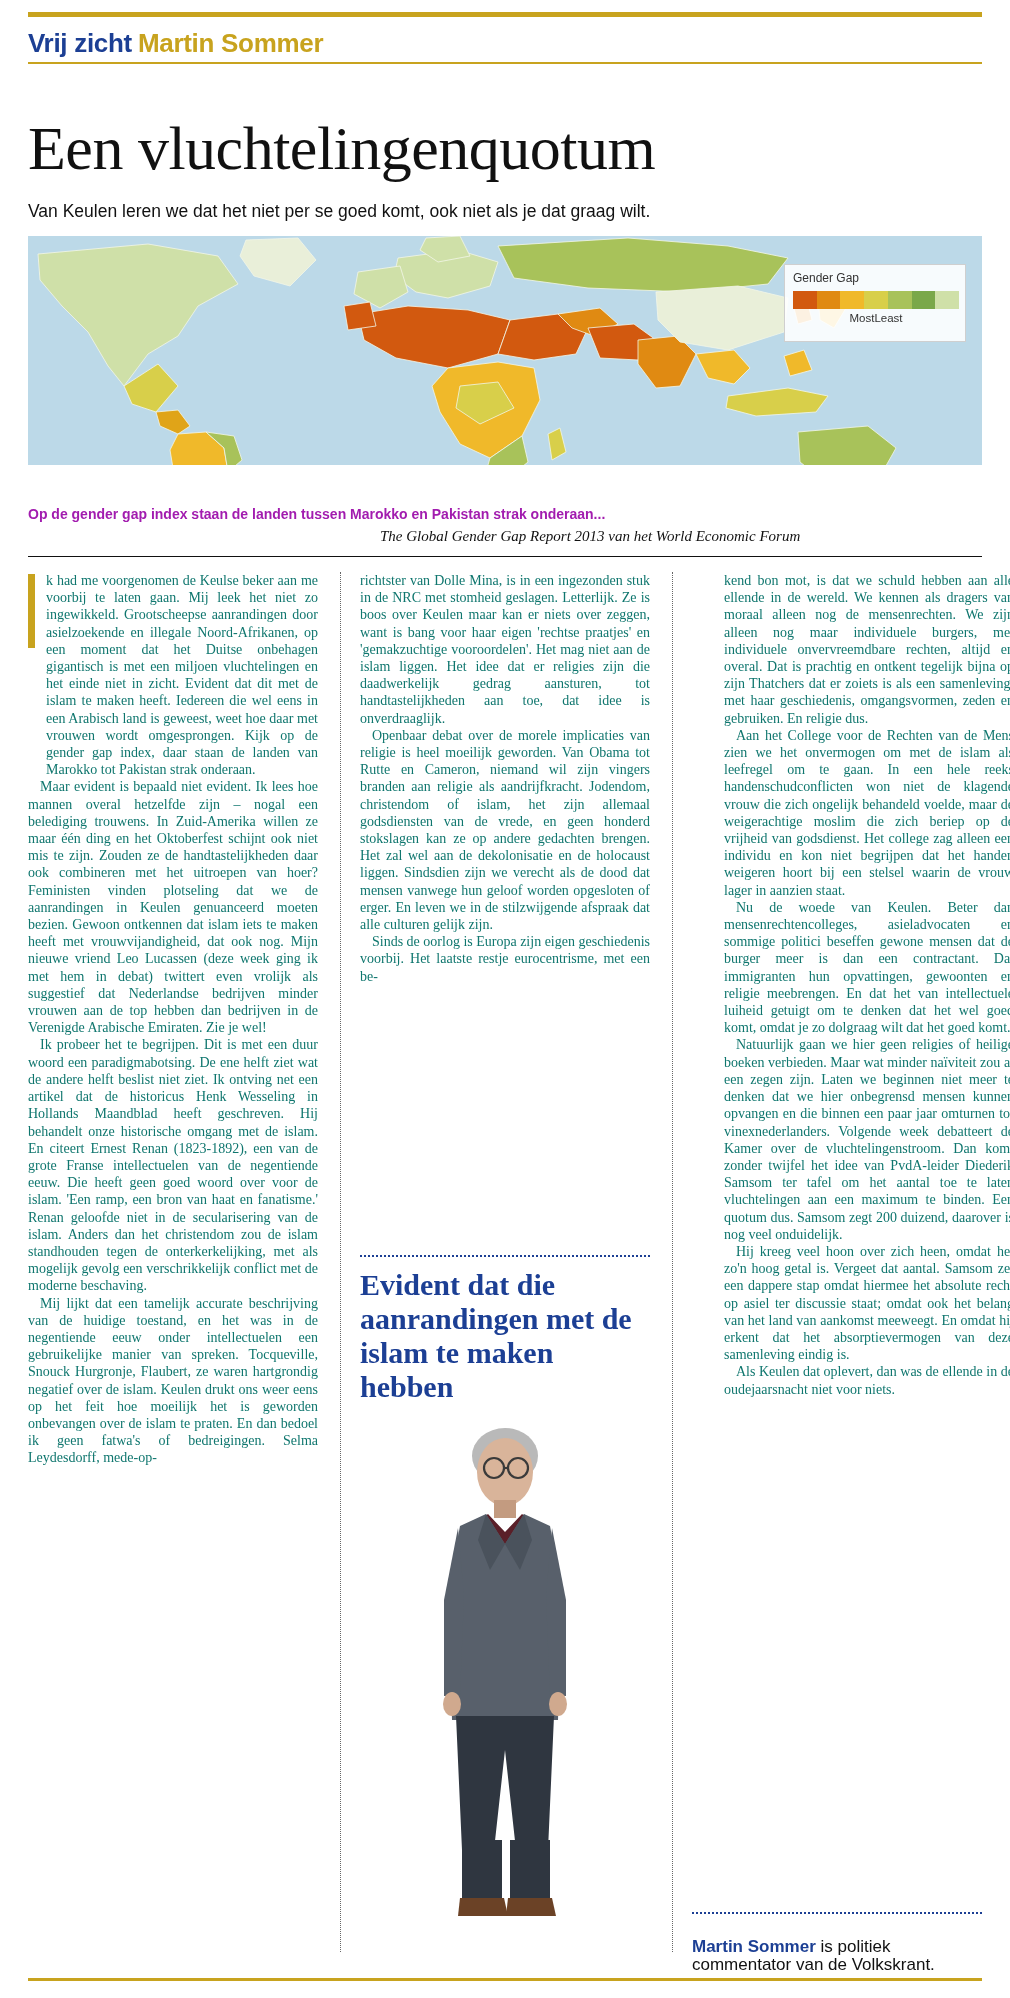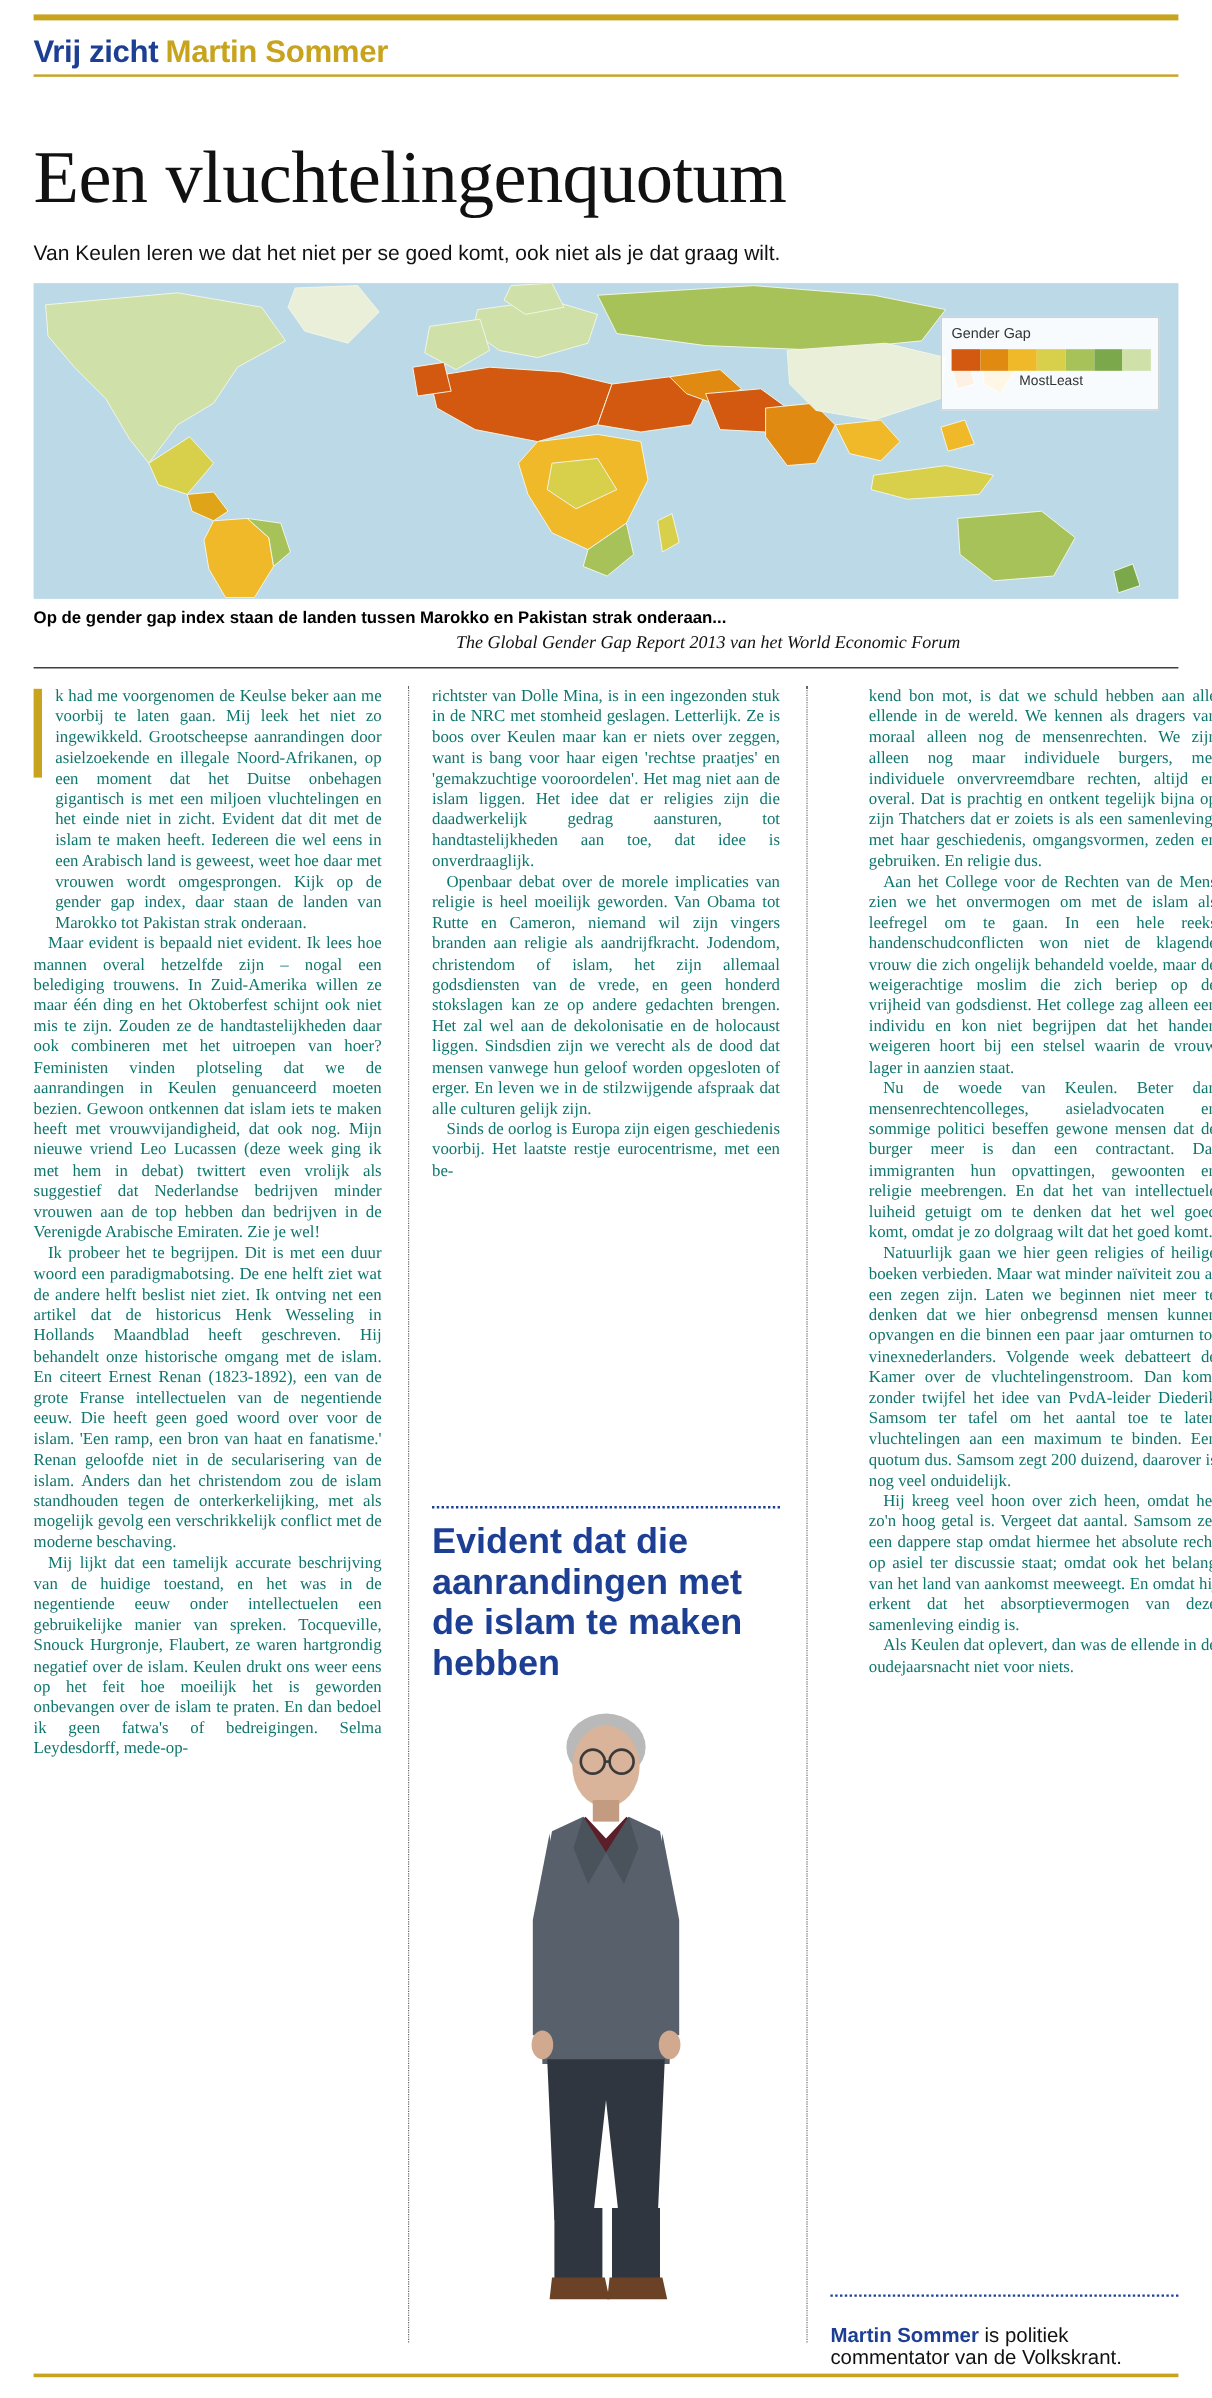--- a/index.html
+++ b/index.html
@@ -74,21 +74,21 @@
     font-size: 17.5px;
     line-height: 23px;
     color: #111;
   }
   
   .map-wrap {
     position: absolute;
     left: 28px;
     top: 236px;
     width: 954px;
-    height: 263px;
+    height: 229px;
     overflow: hidden;
     background: #bcd9e8;
   }
   .map-svg { display:block; }
   .legend {
     position: absolute;
     right: 16px;
     top: 28px;
     width: 182px;
     height: 78px;
@@ -116,21 +116,21 @@
   }
   
   .caption {
     position: absolute;
     left: 28px;
     top: 506px;
     width: 700px;
     font-family: "Liberation Sans", sans-serif;
     font-weight: bold;
     font-size: 14px;
-    color: #000000;
+    color: #a21caf;
   }
   .credit {
     position: absolute;
     left: 380px;
     top: 528px;
     width: 602px;
     text-align: left;
     font-family: "Liberation Serif", serif;
     font-style: italic;
     font-size: 15px;
@@ -185,21 +185,21 @@
     left: 360px;
     top: 1255px;
     width: 290px;
     border-top: 2px dotted #1c3f94;
   }
   .pullquote {
     position: absolute;
     left: 360px;
     top: 1268px;
     width: 290px;
-    font-family: Liberation Sans, sans-serif;
+    font-family: Liberation Serif, serif;
     font-size: 30px;
     line-height: 34px;
     font-weight: bold;
     color: #1c3f94;
   }
   
   .portrait {
     position: absolute;
     left: 360px;
     top: 1420px;

